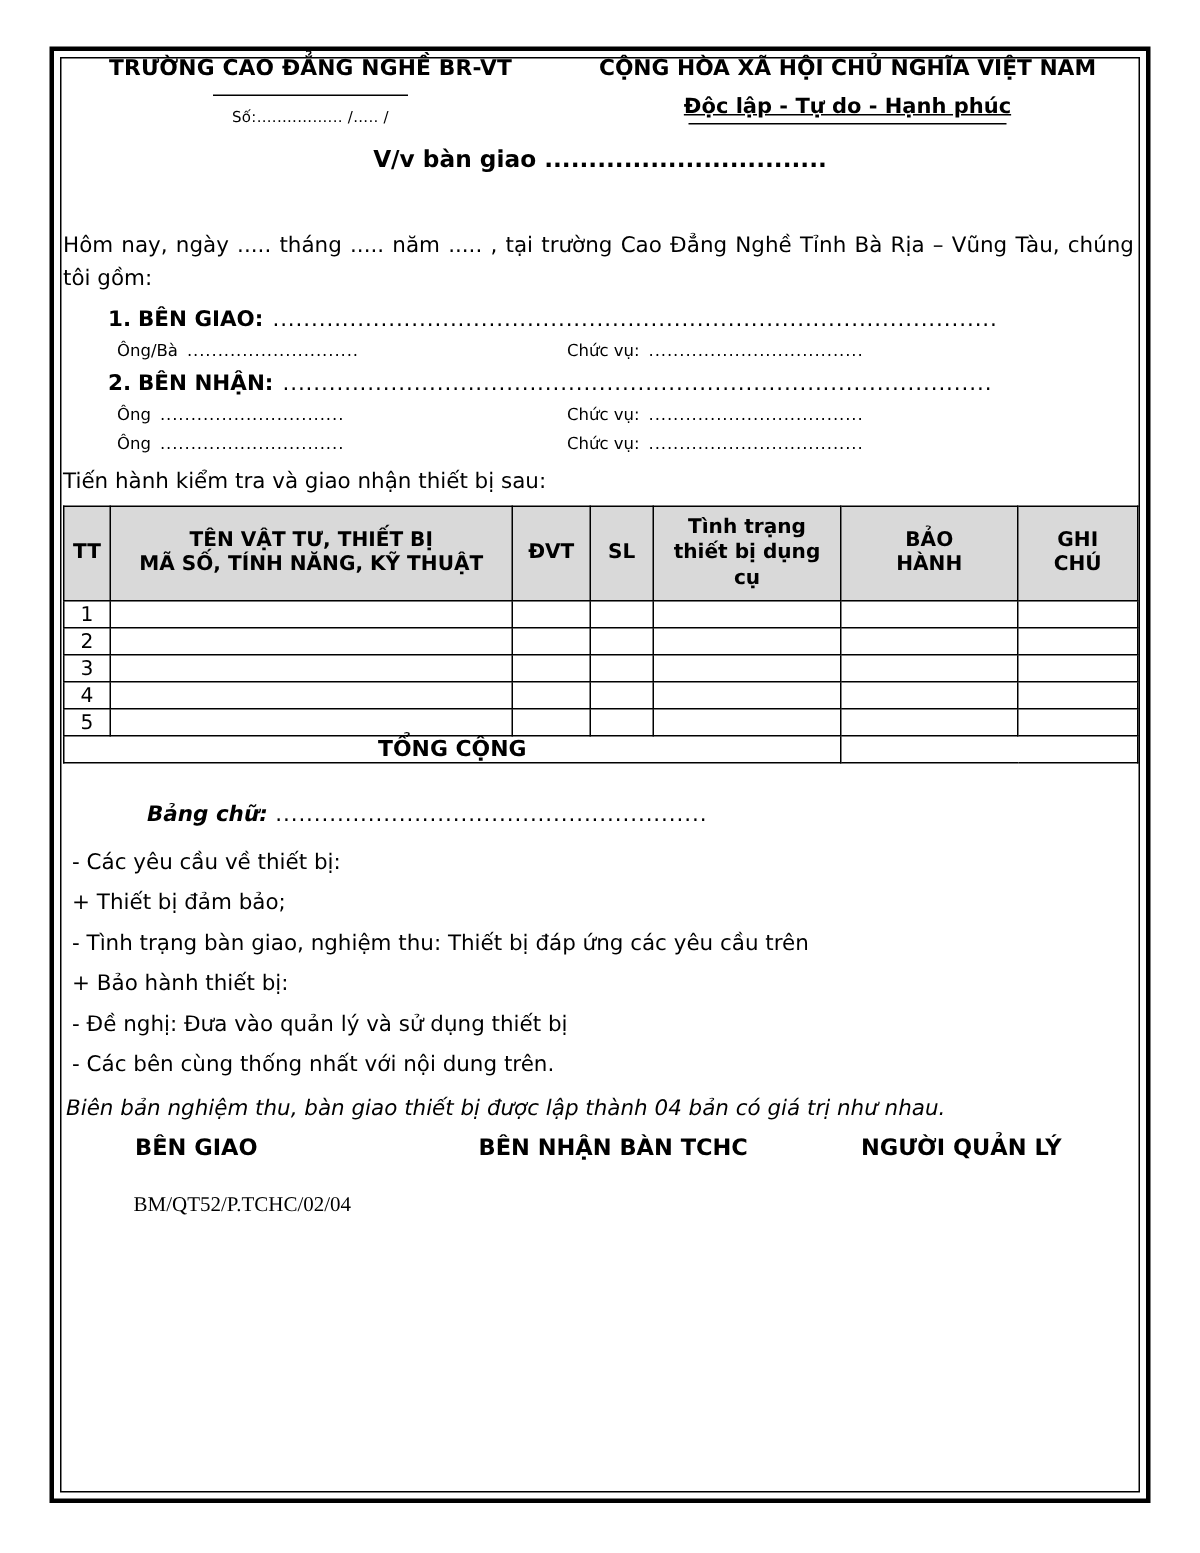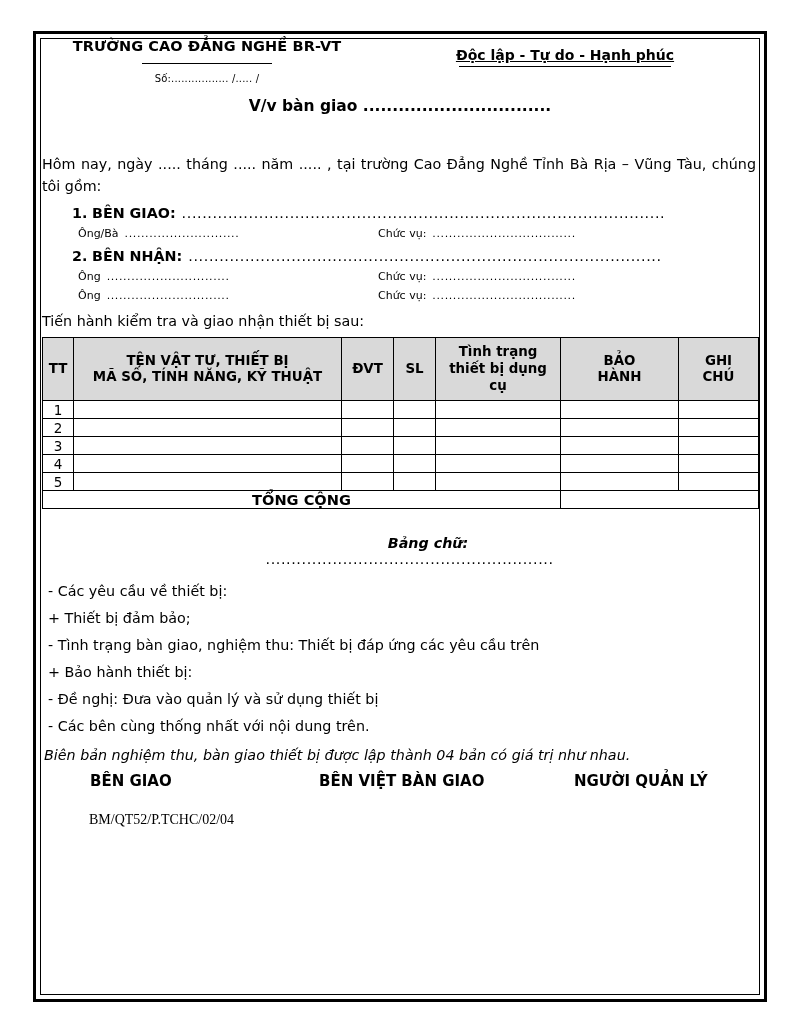--- a/index.html
+++ b/index.html
@@ -216,22 +216,21 @@
     height: 24px;
     vertical-align: middle;
   }
 
   
   .bang-chu {
     margin-top: 26px;
     padding-left: 56px;
     font-size: 14.3px;
     display: flex;
-    align-items: center;
-    flex-direction: column;
+    align-items: flex-start;
   }
   .bang-chu .lbl {
     font-weight: bold;
     font-style: italic;
     white-space: nowrap;
   }
   .bang-chu .dt {
     margin-left: 5px;
     overflow: hidden;
     white-space: nowrap;
@@ -281,20 +280,21 @@
 
 <div id="content">
 
   <div class="header-row">
     <div class="hdr-left">
       <div class="org-name">TRƯỜNG CAO ĐẲNG NGHỀ BR-VT</div>
       <div class="rule-short"></div>
       <div class="so-line">Số:................. /..... /</div>
     </div>
     <div class="hdr-right">
+      <div class="nation-name">CỘNG HÒA XÃ HỘI CHỦ NGHĨA VIỆT NAM</div>
       <div class="motto">Độc lập - Tự do - Hạnh phúc</div>
       <div class="rule-motto"></div>
     </div>
   </div>
 
   <div class="title-sub">V/v bàn giao ................................</div>
 
   <div class="intro">Hôm nay, ngày ..... tháng .....  năm ..... , tại trường Cao Đẳng Nghề Tỉnh Bà Rịa – Vũng Tàu, chúng tôi gồm:</div>
 
   <div class="party-block">
@@ -449,19 +449,19 @@
     <div class="note-line">- Tình trạng bàn giao, nghiệm thu: Thiết bị đáp ứng các yêu cầu trên</div>
     <div class="note-line">+ Bảo hành thiết bị:</div>
     <div class="note-line">- Đề nghị: Đưa vào quản lý và sử dụng thiết bị</div>
     <div class="note-line">- Các bên cùng thống nhất với nội dung trên.</div>
   </div>
 
   <div class="italic-note">Biên bản nghiệm thu, bàn giao thiết bị được lập thành 04 bản có giá trị như nhau.</div>
 
   <div class="sign-row">
     <span class="sign-a">BÊN GIAO</span>
-    <span class="sign-b">BÊN VIỆT BÀN GIAO</span>
+    <span class="sign-b">BÊN NHẬN BÀN TCHC</span>
     <span class="sign-c">NGƯỜI QUẢN LÝ</span>
   </div>
 
   <div class="form-code">BM/QT52/P.TCHC/02/04</div>
 
 </div>
 
 </body></html>

